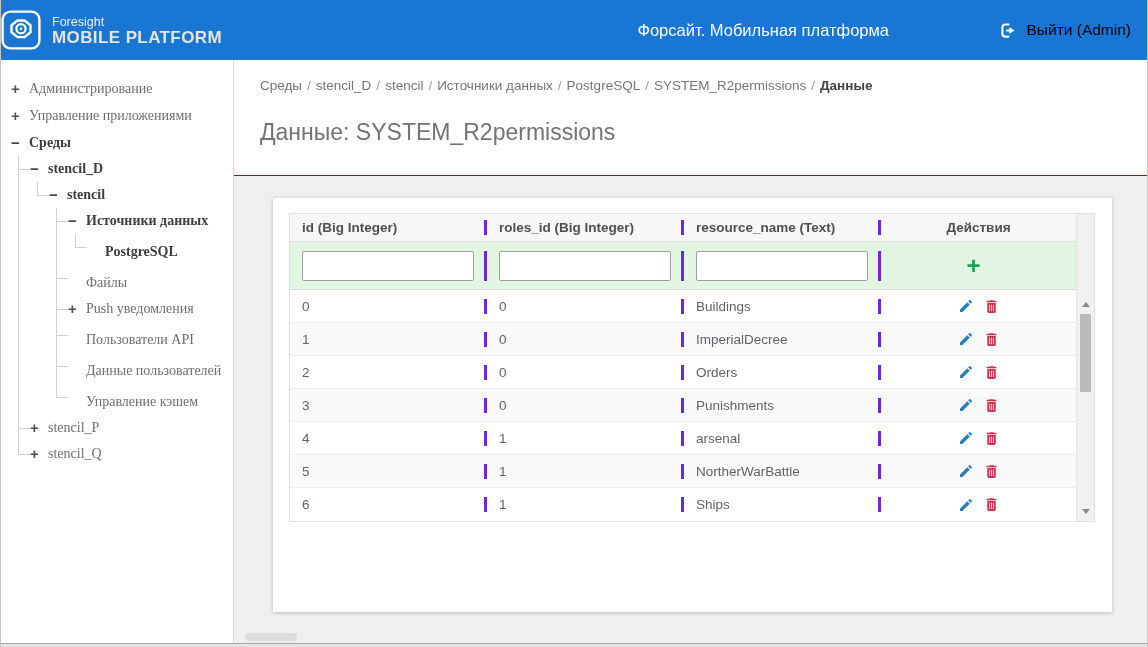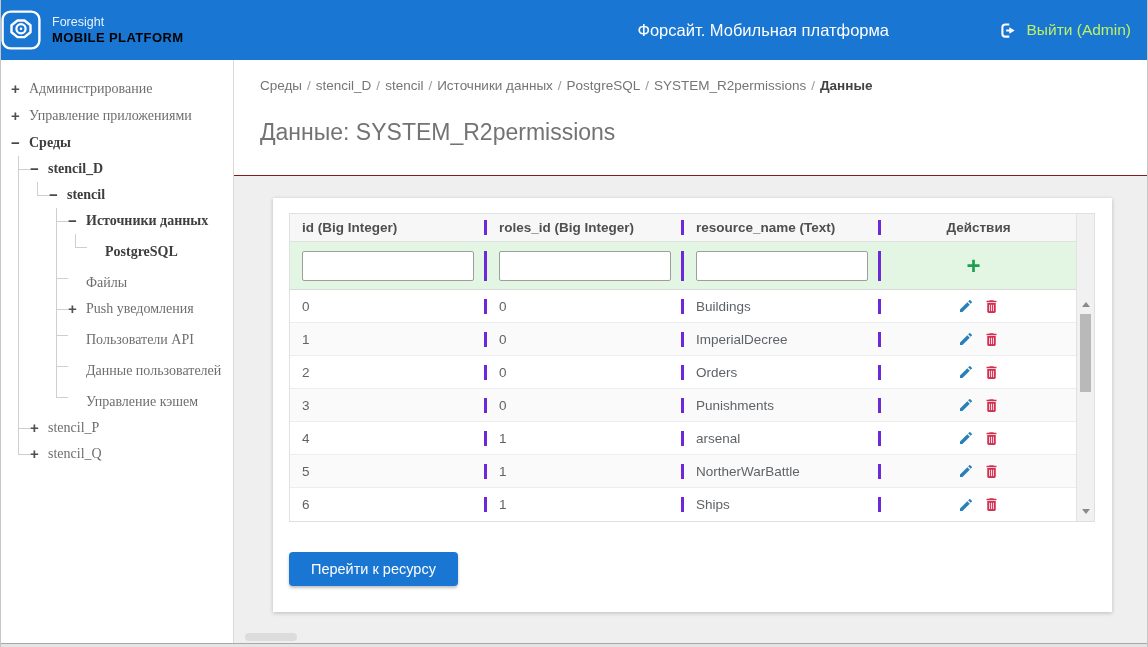--- a/index.html
+++ b/index.html
@@ -14,28 +14,28 @@
   }
 
   
   .topbar {
     height:60px; background:#1976d2; position:relative; z-index:6;
     display:flex; align-items:center;
   }
   .logo-block { display:flex; align-items:center; gap:11px; }
   .logo-icon { flex:0 0 auto; display:block; }
   .logo-text-line1 { font-size:12.5px; color:#e8f1fc; line-height:16px; }
-  .logo-text-line2 { font-size:13px; color:#000000; font-weight:700; letter-spacing:.4px; line-height:16px; }
+  .logo-text-line2 { font-size:17px; color:#e5e5e5; font-weight:700; letter-spacing:.4px; line-height:16px; }
   .topbar-title {
     position:absolute; left:0; right:258px; text-align:right;
     color:#ffffff; font-size:16.5px; font-weight:400; pointer-events:none;
   }
   .logout {
     position:absolute; right:16px; top:0; height:60px;
-    display:flex; align-items:center; gap:9px; color:#bef264;
+    display:flex; align-items:center; gap:9px; color:#000000;
     font-size:15.5px; cursor:pointer;
   }
 
   
   .layout { display:flex; height:587px; }
   .sidebar {
     width:233px; background:#ffffff; border-right:1px solid #dadada;
     padding:16px 0 0 10px; overflow:hidden; flex:0 0 auto;
   }
   .main { flex:1; position:relative; background:#efefef; overflow:hidden; }
@@ -424,20 +424,19 @@
           <div class="sb-up">
               <span class="tri-up"></span>
             </div>
           <div class="sb-thumb"></div>
           <div class="sb-down">
               <span class="tri-down"></span>
             </div>
         </div>
       </div>
 
-      <button class="btn-primary">Перейти к ресурсу</button>
     </div>
 
     <div class="h-scroll-thumb"></div>
   </div>
 </div>
 
 <div class="window-bottom"></div>
 
 </body></html>

